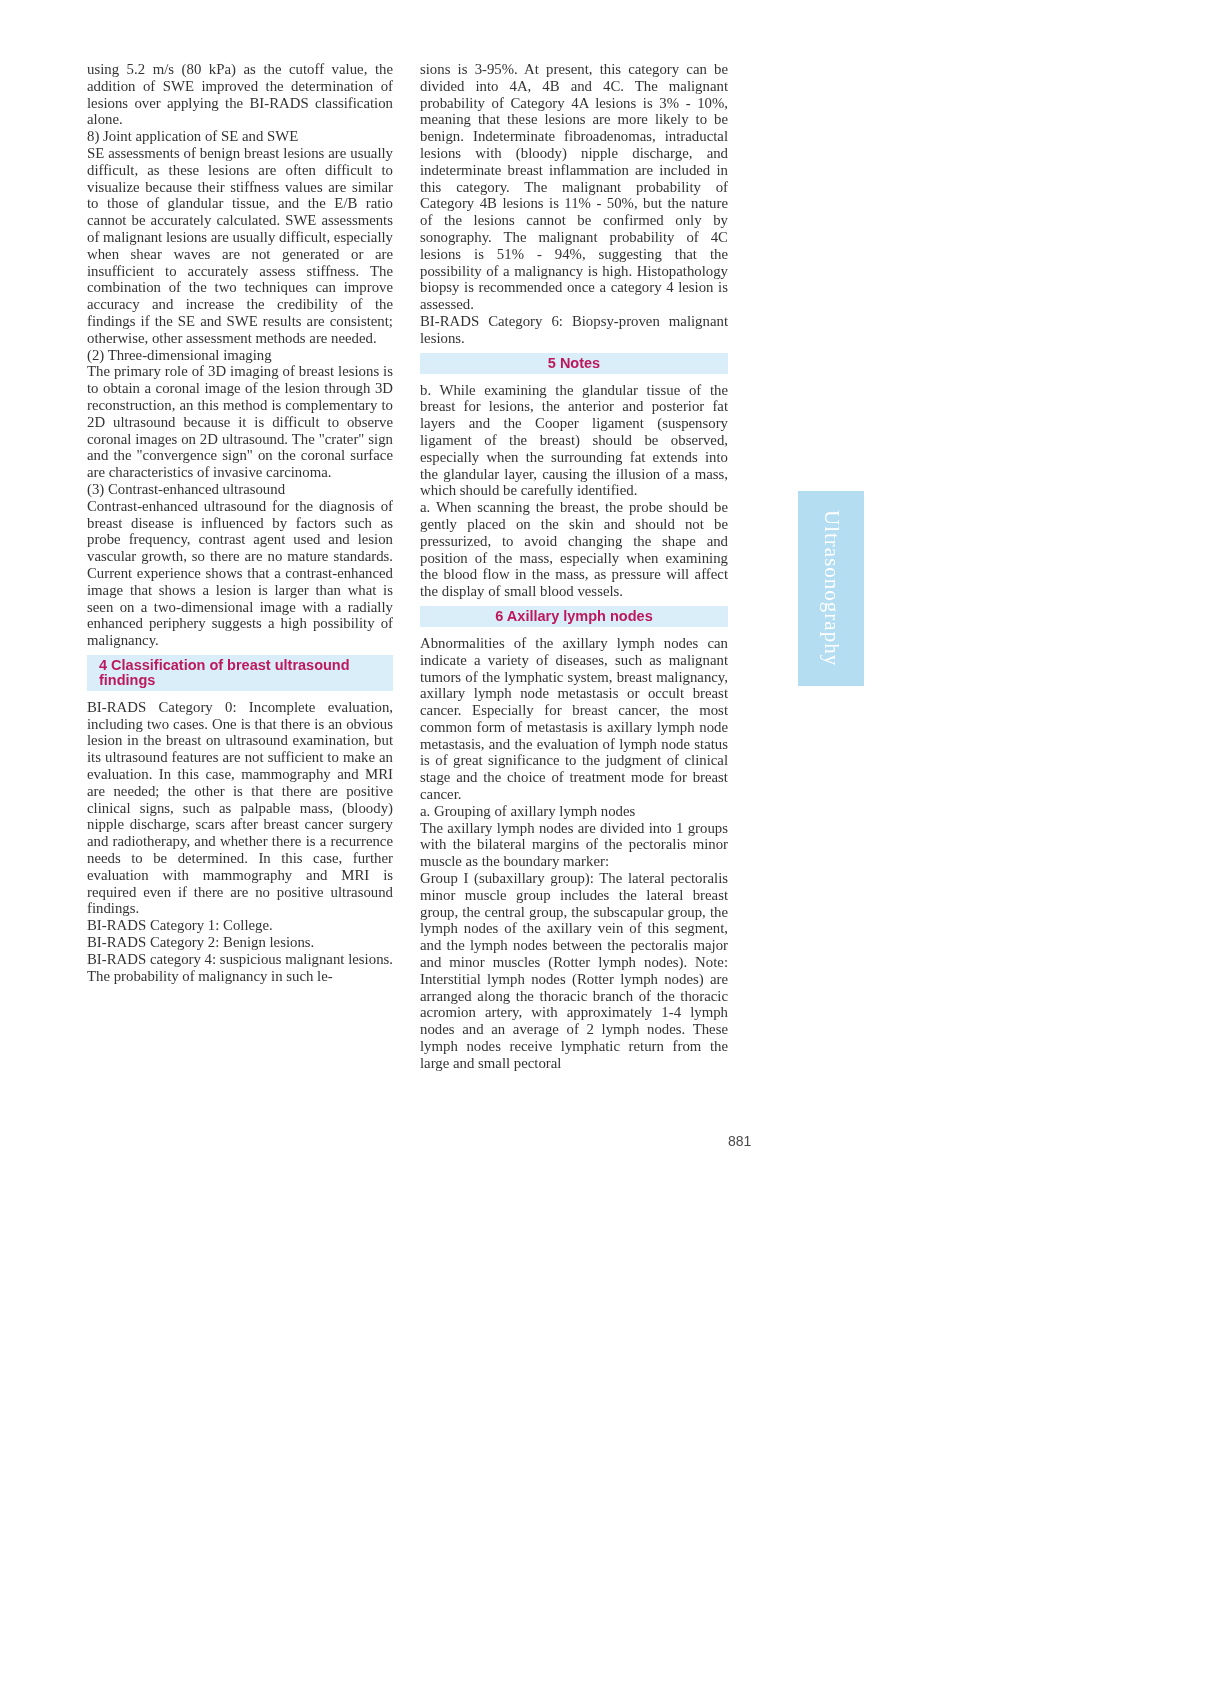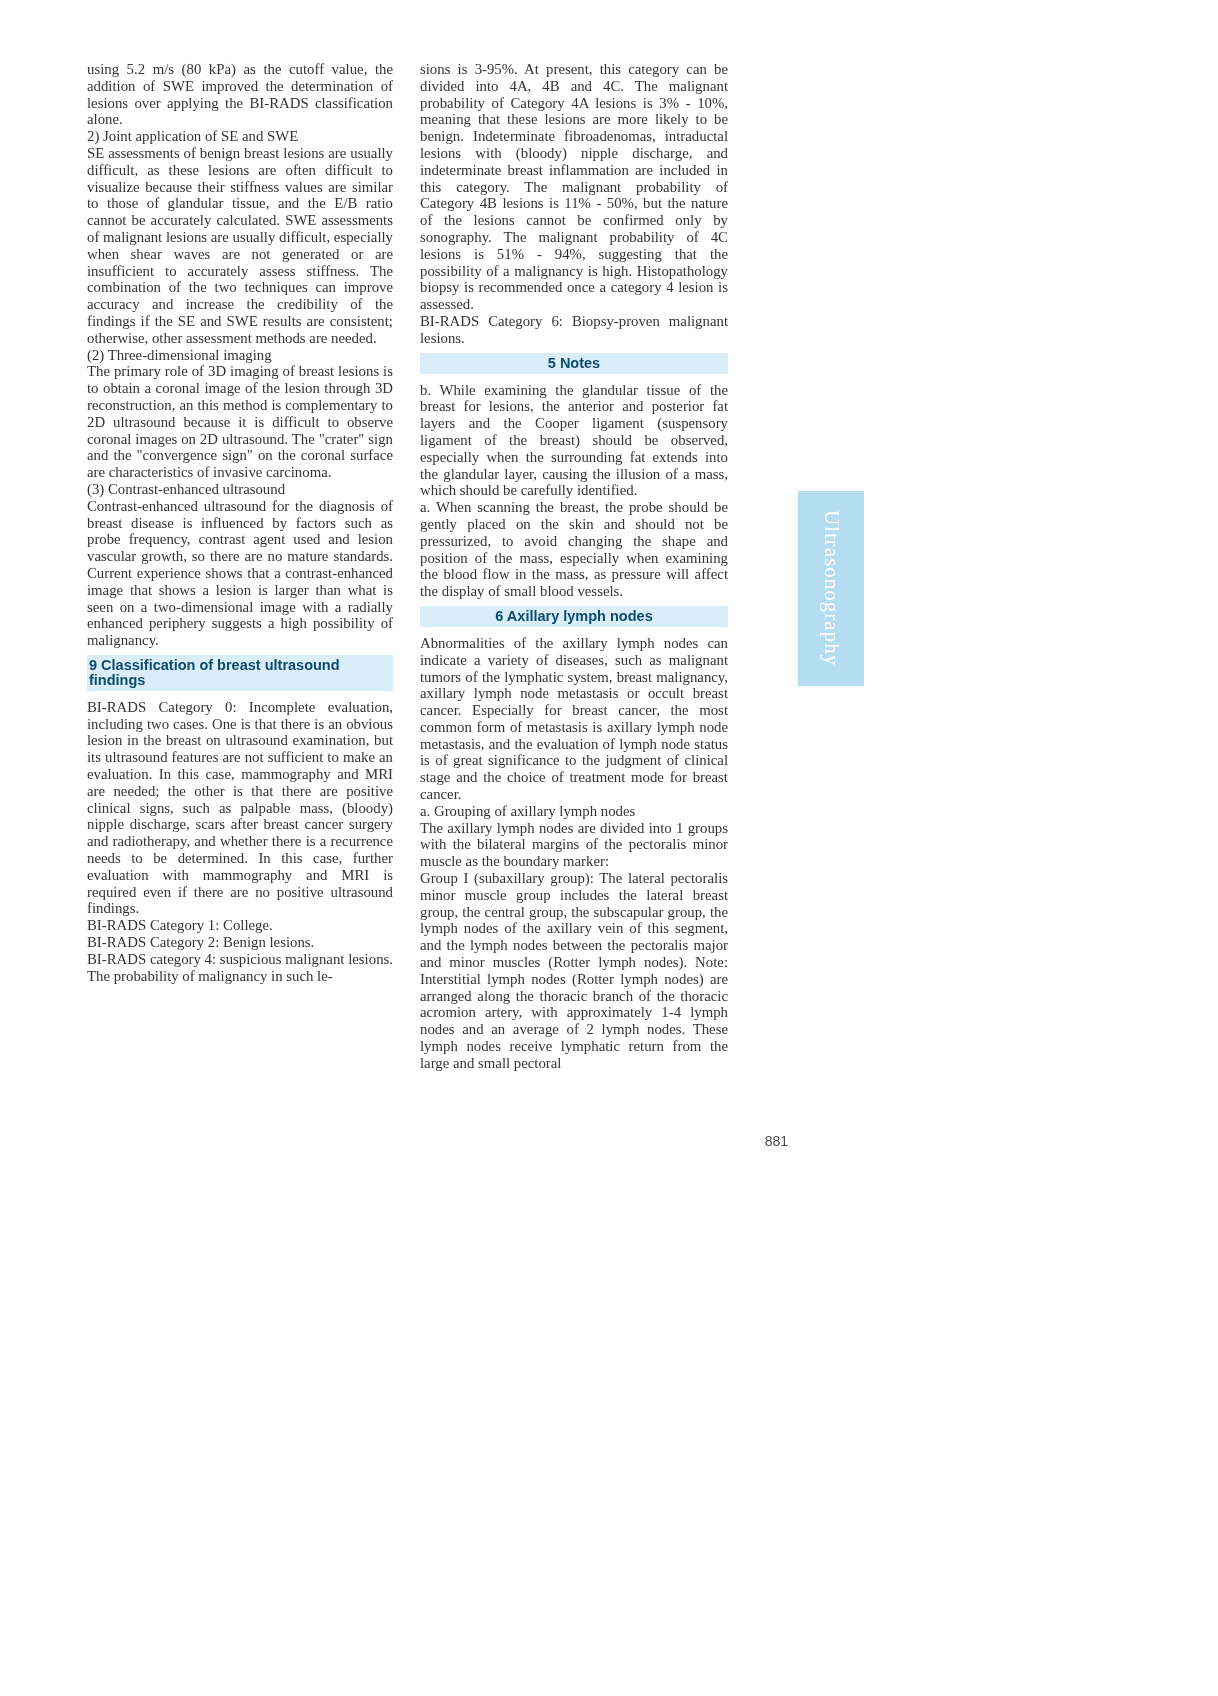--- a/index.html
+++ b/index.html
@@ -9,52 +9,52 @@
   }
   .col {
     position:absolute; top:61px; font-size:14.8px; line-height:16.8px;
     color:#333333; text-align:justify;
   }
   .col-left  { left:75px;  width:306px; }
   .col-right { left:408px; width:308px; }
   .col p { margin:0; padding:0; }
   .section-header {
     font-family:"Liberation Sans", sans-serif; font-weight:bold;
-    font-size:14.5px; line-height:15px; color:#0c4a6e;
-    background:#d9eef8; margin:6px 0 8px 0; padding:3px 2px;
+    font-size:14.5px; line-height:15px; color:#be185d;
+    background:#d9eef8; margin:6px 0 8px 0; padding:3px 12px;
     text-align:left;
   }
   .section-header.centered { text-align:center; }
   .side-tab {
     position:absolute; left:786px; top:491px; width:66px; height:195px;
     background:#b4ddf2; display:flex; align-items:center; justify-content:center;
   }
   .side-tab span {
     writing-mode:vertical-rl; color:#ffffff; font-size:21px;
     font-family:"Liberation Serif", serif; letter-spacing:1px; white-space:nowrap;
   }
   .page-number {
-    position:absolute; left:716px; top:1133px; width:60px; text-align:right;
+    position:absolute; left:716px; top:1133px; width:60px; text-align:left;
     font-family:"Liberation Sans", sans-serif; font-size:14px; color:#4a4a4a;
   }
 </style>
 </head>
 <body>
 
 <div class="page">
 
   <div class="col col-left">
     <p>using 5.2 m/s (80 kPa) as the cutoff value, the addition of SWE improved the determination of lesions over applying the BI-RADS classification alone.</p>
-    <p>2) Joint application of SE and SWE</p>
+    <p>8) Joint application of SE and SWE</p>
     <p>SE assessments of benign breast lesions are usually difficult, as these lesions are often difficult to visualize because their stiffness values are similar to those of glandular tissue, and the E/B ratio cannot be accurately calculated. SWE assessments of malignant lesions are usually difficult, especially when shear waves are not generated or are insufficient to accurately assess stiffness. The combination of the two techniques can improve accuracy and increase the credibility of the findings if the SE and SWE results are consistent; otherwise, other assessment methods are needed.</p>
     <p>(2) Three-dimensional imaging</p>
     <p>The primary role of 3D imaging of breast lesions is to obtain a coronal image of the lesion through 3D reconstruction, an this method is complementary to 2D ultrasound because it is difficult to observe coronal images on 2D ultrasound. The "crater" sign and the "convergence sign" on the coronal surface are characteristics of invasive carcinoma.</p>
     <p>(3) Contrast-enhanced ultrasound</p>
     <p>Contrast-enhanced ultrasound for the diagnosis of breast disease is influenced by factors such as probe frequency, contrast agent used and lesion vascular growth, so there are no mature standards. Current experience shows that a contrast-enhanced image that shows a lesion is larger than what is seen on a two-dimensional image with a radially enhanced periphery suggests a high possibility of malignancy.</p>
-    <div class="section-header">9 Classification of breast ultrasound findings</div>
+    <div class="section-header">4 Classification of breast ultrasound findings</div>
     <p>BI-RADS Category 0: Incomplete evaluation, including two cases. One is that there is an obvious lesion in the breast on ultrasound examination, but its ultrasound features are not sufficient to make an evaluation. In this case, mammography and MRI are needed; the other is that there are positive clinical signs, such as palpable mass, (bloody) nipple discharge, scars after breast cancer surgery and radiotherapy, and whether there is a recurrence needs to be determined. In this case, further evaluation with mammography and MRI is required even if there are no positive ultrasound findings.</p>
     <p>BI-RADS Category 1: College.</p>
     <p>BI-RADS Category 2: Benign lesions.</p>
     <p>BI-RADS category 4: suspicious malignant lesions. The probability of malignancy in such le-</p>
   </div>
 
   <div class="col col-right">
     <p>sions is 3-95%. At present, this category can be divided into 4A, 4B and 4C. The malignant probability of Category 4A lesions is 3% - 10%, meaning that these lesions are more likely to be benign. Indeterminate fibroadenomas, intraductal lesions with (bloody) nipple discharge, and indeterminate breast inflammation are included in this category. The malignant probability of Category 4B lesions is 11% - 50%, but the nature of the lesions cannot be confirmed only by sonography. The malignant probability of 4C lesions is 51% - 94%, suggesting that the possibility of a malignancy is high. Histopathology biopsy is recommended once a category 4 lesion is assessed.</p>
     <p>BI-RADS Category 6: Biopsy-proven malignant lesions.</p>
     <div class="section-header centered">5 Notes</div>

